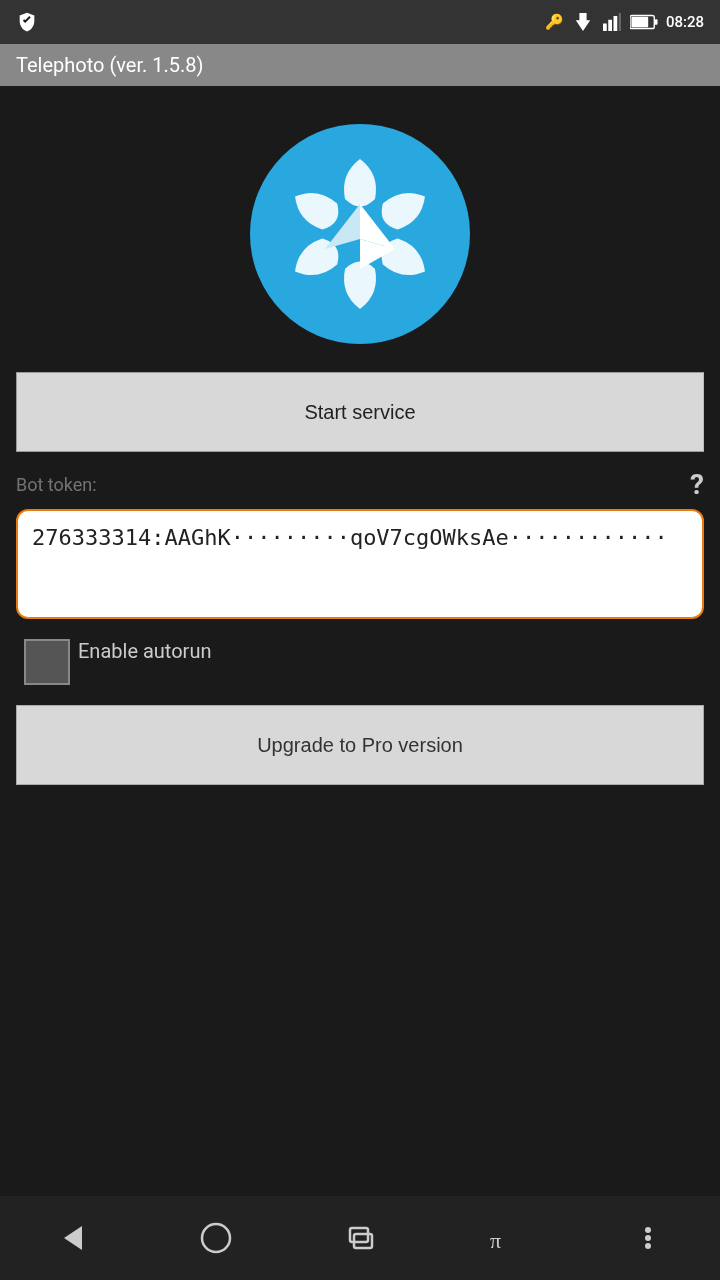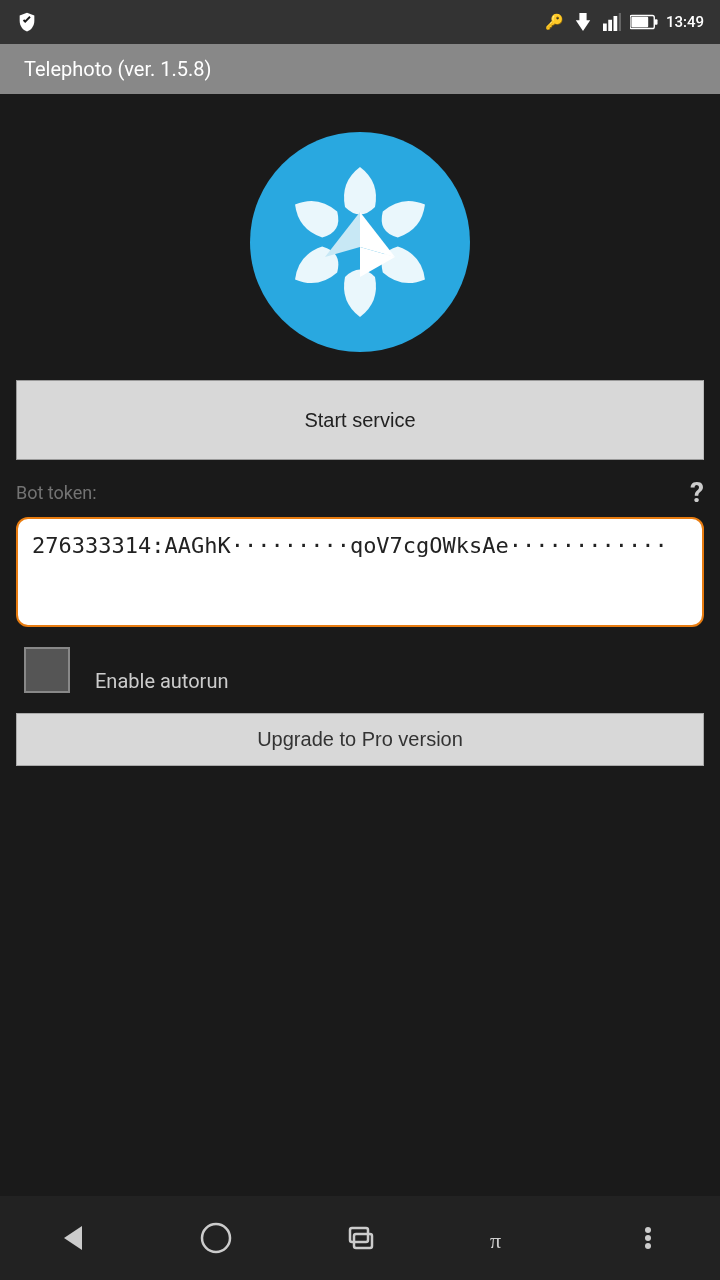--- a/index.html
+++ b/index.html
@@ -41,24 +41,24 @@
     }
 
     .shield-icon-svg {
       width: 22px;
       height: 22px;
     }
 
     
     .title-bar {
       background: #888;
-      height: 50px;
-      display: flex;
-      align-items: center;
-      padding: 0 24px;
+      height: 42px;
+      display: flex;
+      align-items: center;
+      padding: 0 16px;
       flex-shrink: 0;
     }
 
     .title-bar-text {
       color: #fff;
       font-size: 20px;
       font-weight: 400;
     }
 
     
@@ -137,22 +137,22 @@
       line-height: 1.4;
       outline: none;
       margin-bottom: 20px;
       resize: none;
     }
 
     
     .autorun-row {
       width: 100%;
       display: flex;
-      align-items: flex-end;
-      gap: 25px;
+      align-items: flex-start;
+      gap: 8px;
       margin-bottom: 20px;
       margin-left: 16px;
     }
 
     .checkbox-box {
       width: 46px;
       height: 46px;
       background: #555;
       border: 2px solid #888;
       flex-shrink: 0;
@@ -175,21 +175,21 @@
       font-size: 17px;
       font-family: monospace;
       color: #888;
       outline: none;
       margin-bottom: 12px;
     }
 
     
     .upgrade-btn {
       width: 100%;
-      height: 53px;
+      height: 80px;
       background: #d8d8d8;
       border: 1px solid #aaa;
       font-size: 20px;
       color: #333;
       cursor: pointer;
       font-family: Arial, sans-serif;
     }
 
     
     .nav-bar {
@@ -235,21 +235,21 @@
       <rect x="7" y="9" width="5" height="15" fill="white"></rect>
       <rect x="14" y="4" width="5" height="20" fill="white"></rect>
       <rect x="21" y="0" width="3" height="24" fill="#666"></rect>
     </svg>
 
     <svg width="28" height="16" viewBox="0 0 30 16" fill="none">
       <rect x="0" y="1" width="26" height="14" rx="2" stroke="white" stroke-width="1.5" fill="none"></rect>
       <rect x="26.5" y="5" width="3" height="6" rx="1" fill="white"></rect>
       <rect x="1.5" y="2.5" width="18" height="11" rx="1" fill="white"></rect>
     </svg>
-    <span>13:49</span>
+    <span>08:28</span>
   </div>
 </div>
 
 <div class="title-bar">
   <span class="title-bar-text">Telephoto (ver. 1.5.8)</span>
 </div>
 
 <div class="main-content">
 
   <div class="logo-container">

